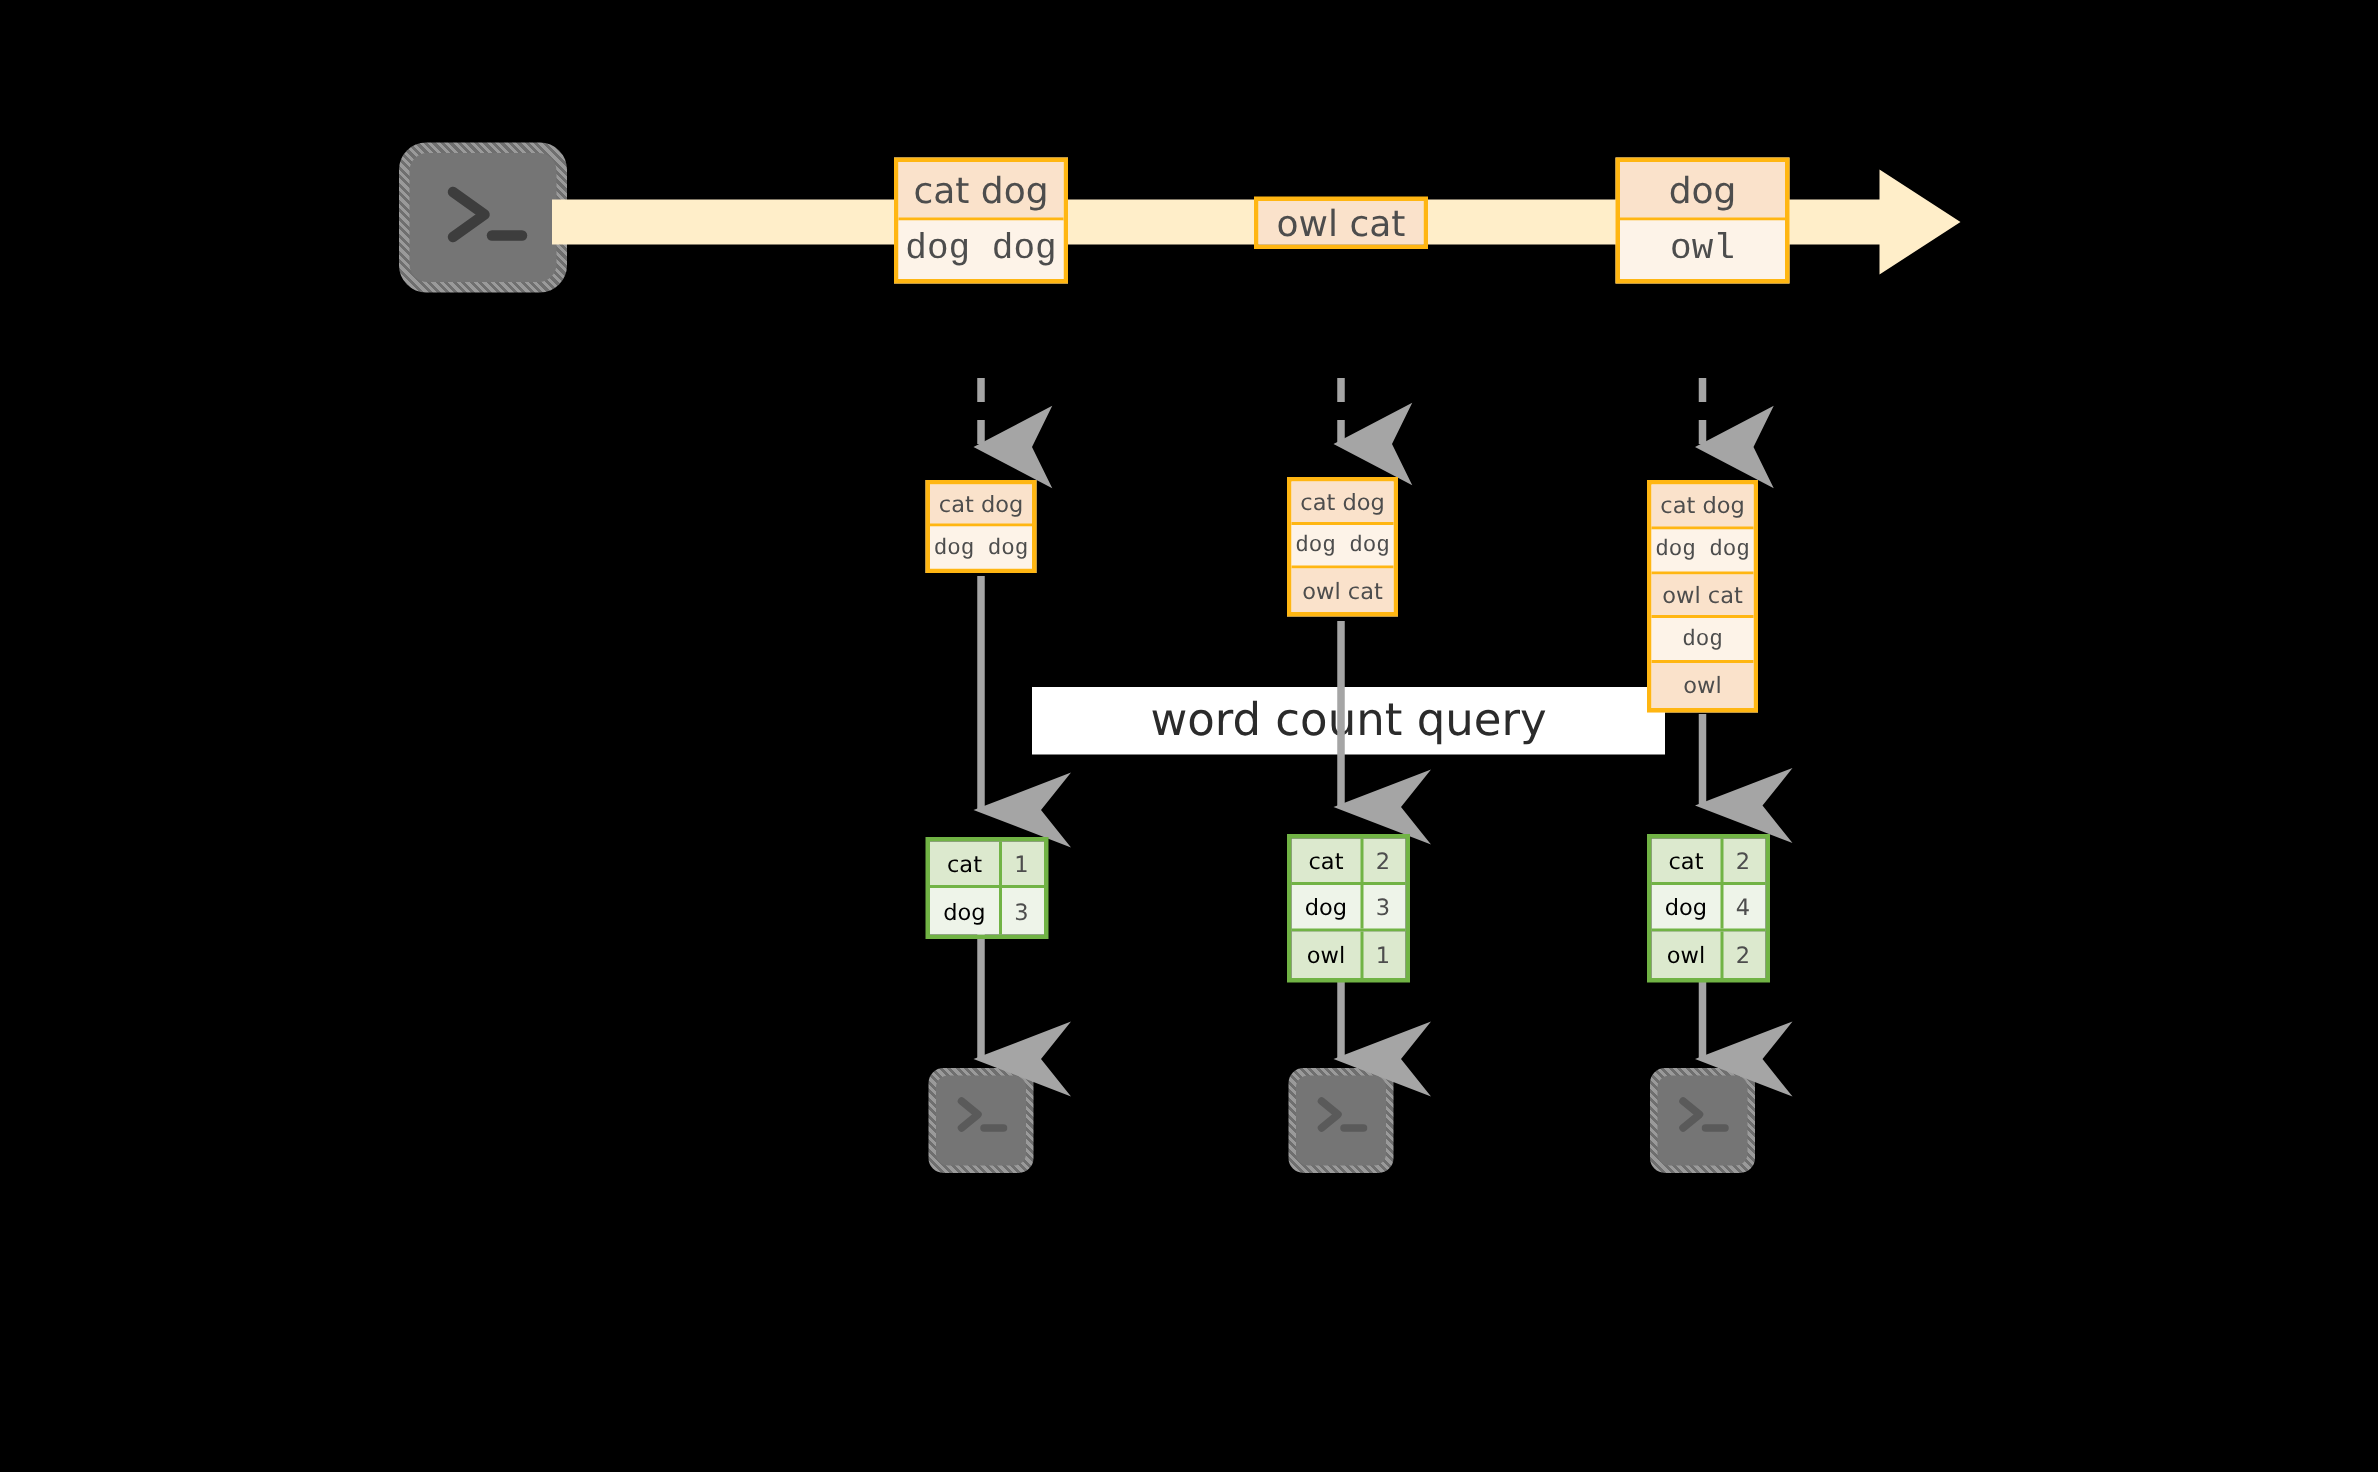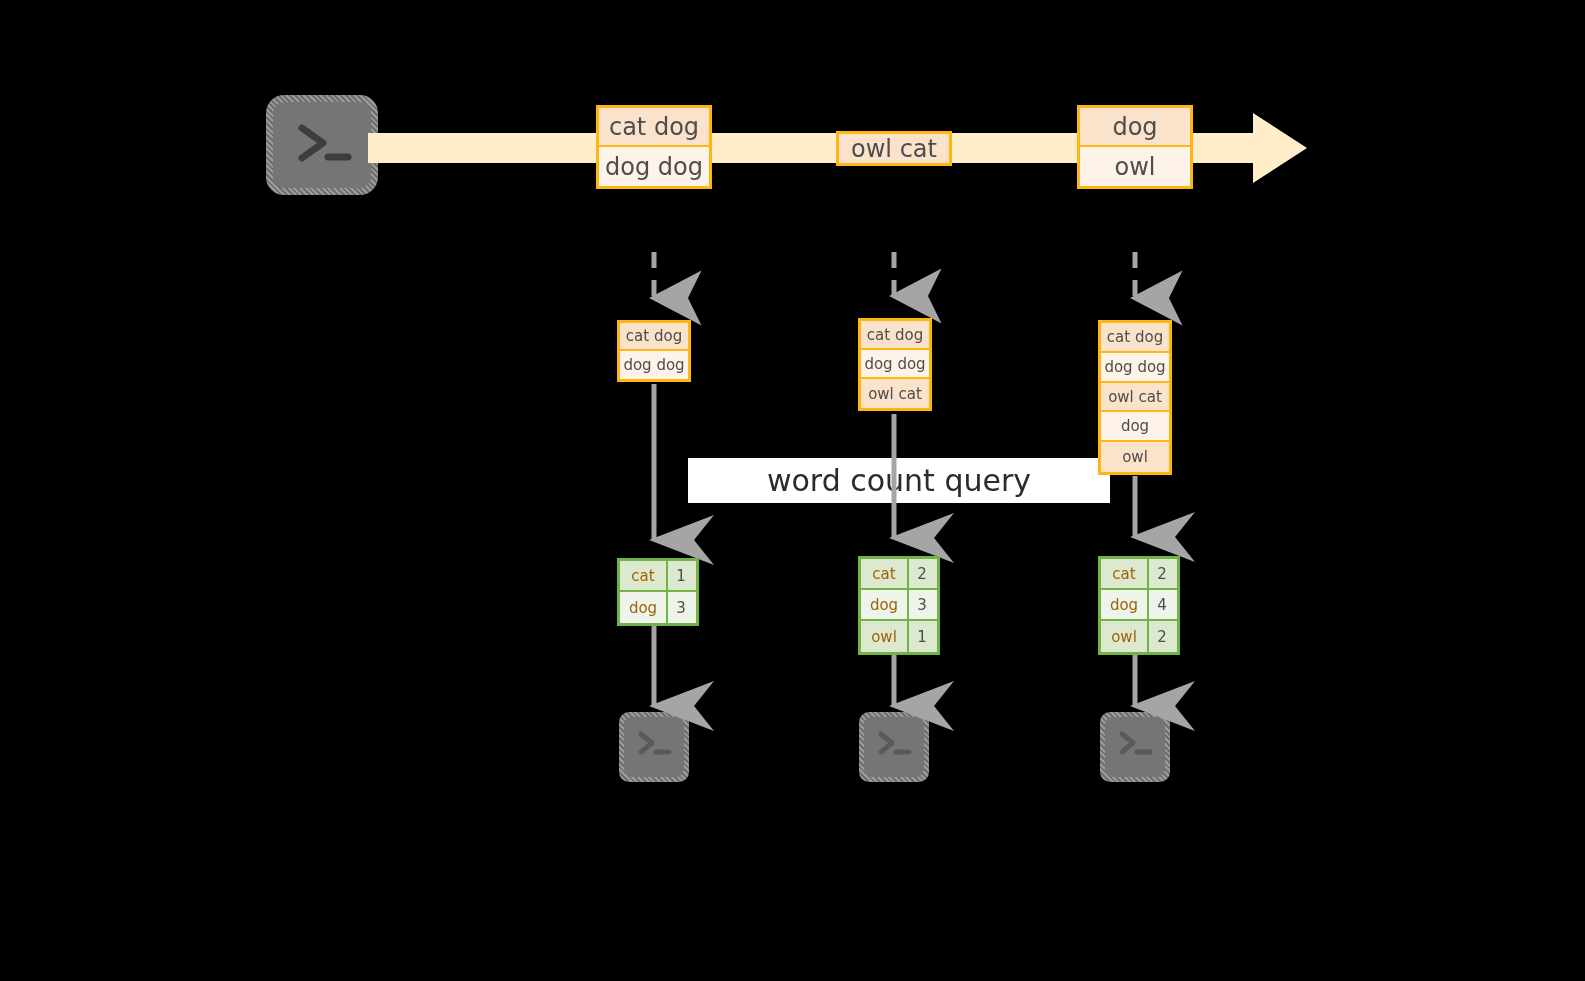--- a/index.html
+++ b/index.html
@@ -66,21 +66,21 @@
     box-sizing: border-box;
     display: flex;
     align-items: center;
     justify-content: center;
     color: #4d4d4d;
     white-space: nowrap;
     border-bottom: 2px solid #ffb612;
   }
   .msgbox .row:last-child { border-bottom: none; }
   .msgbox .row.shade   { background: #fae2cb; }
-  .msgbox .row.noshade { background: #fdf3e8; }
+  .msgbox .row.noshade { background: #fdf3e8; font-family: Liberation Mono, monospace; }
 
   .msgbox.big .row   { font-size: 24px; }
   .msgbox.mini .row  { font-size: 15px; }
 
   
   .restable {
     position: absolute;
     box-sizing: border-box;
     border: 3px solid #71b345;
     display: flex;
@@ -95,21 +95,21 @@
   }
   .restable .trow:last-child { border-bottom: none; }
   .restable .trow.shade   { background: #dce9ce; }
   .restable .trow.noshade { background: #eef4e9; }
   .restable .cw {
     box-sizing: border-box;
     display: flex;
     align-items: center;
     justify-content: center;
     font-size: 15px;
-    color: #a16207;
+    color: #000000;
     border-right: 2px solid #71b345;
     flex: 0 0 48px;
   }
   .restable .cc {
     box-sizing: border-box;
     display: flex;
     align-items: center;
     justify-content: center;
     font-size: 15px;
     color: #4d4d4d;

